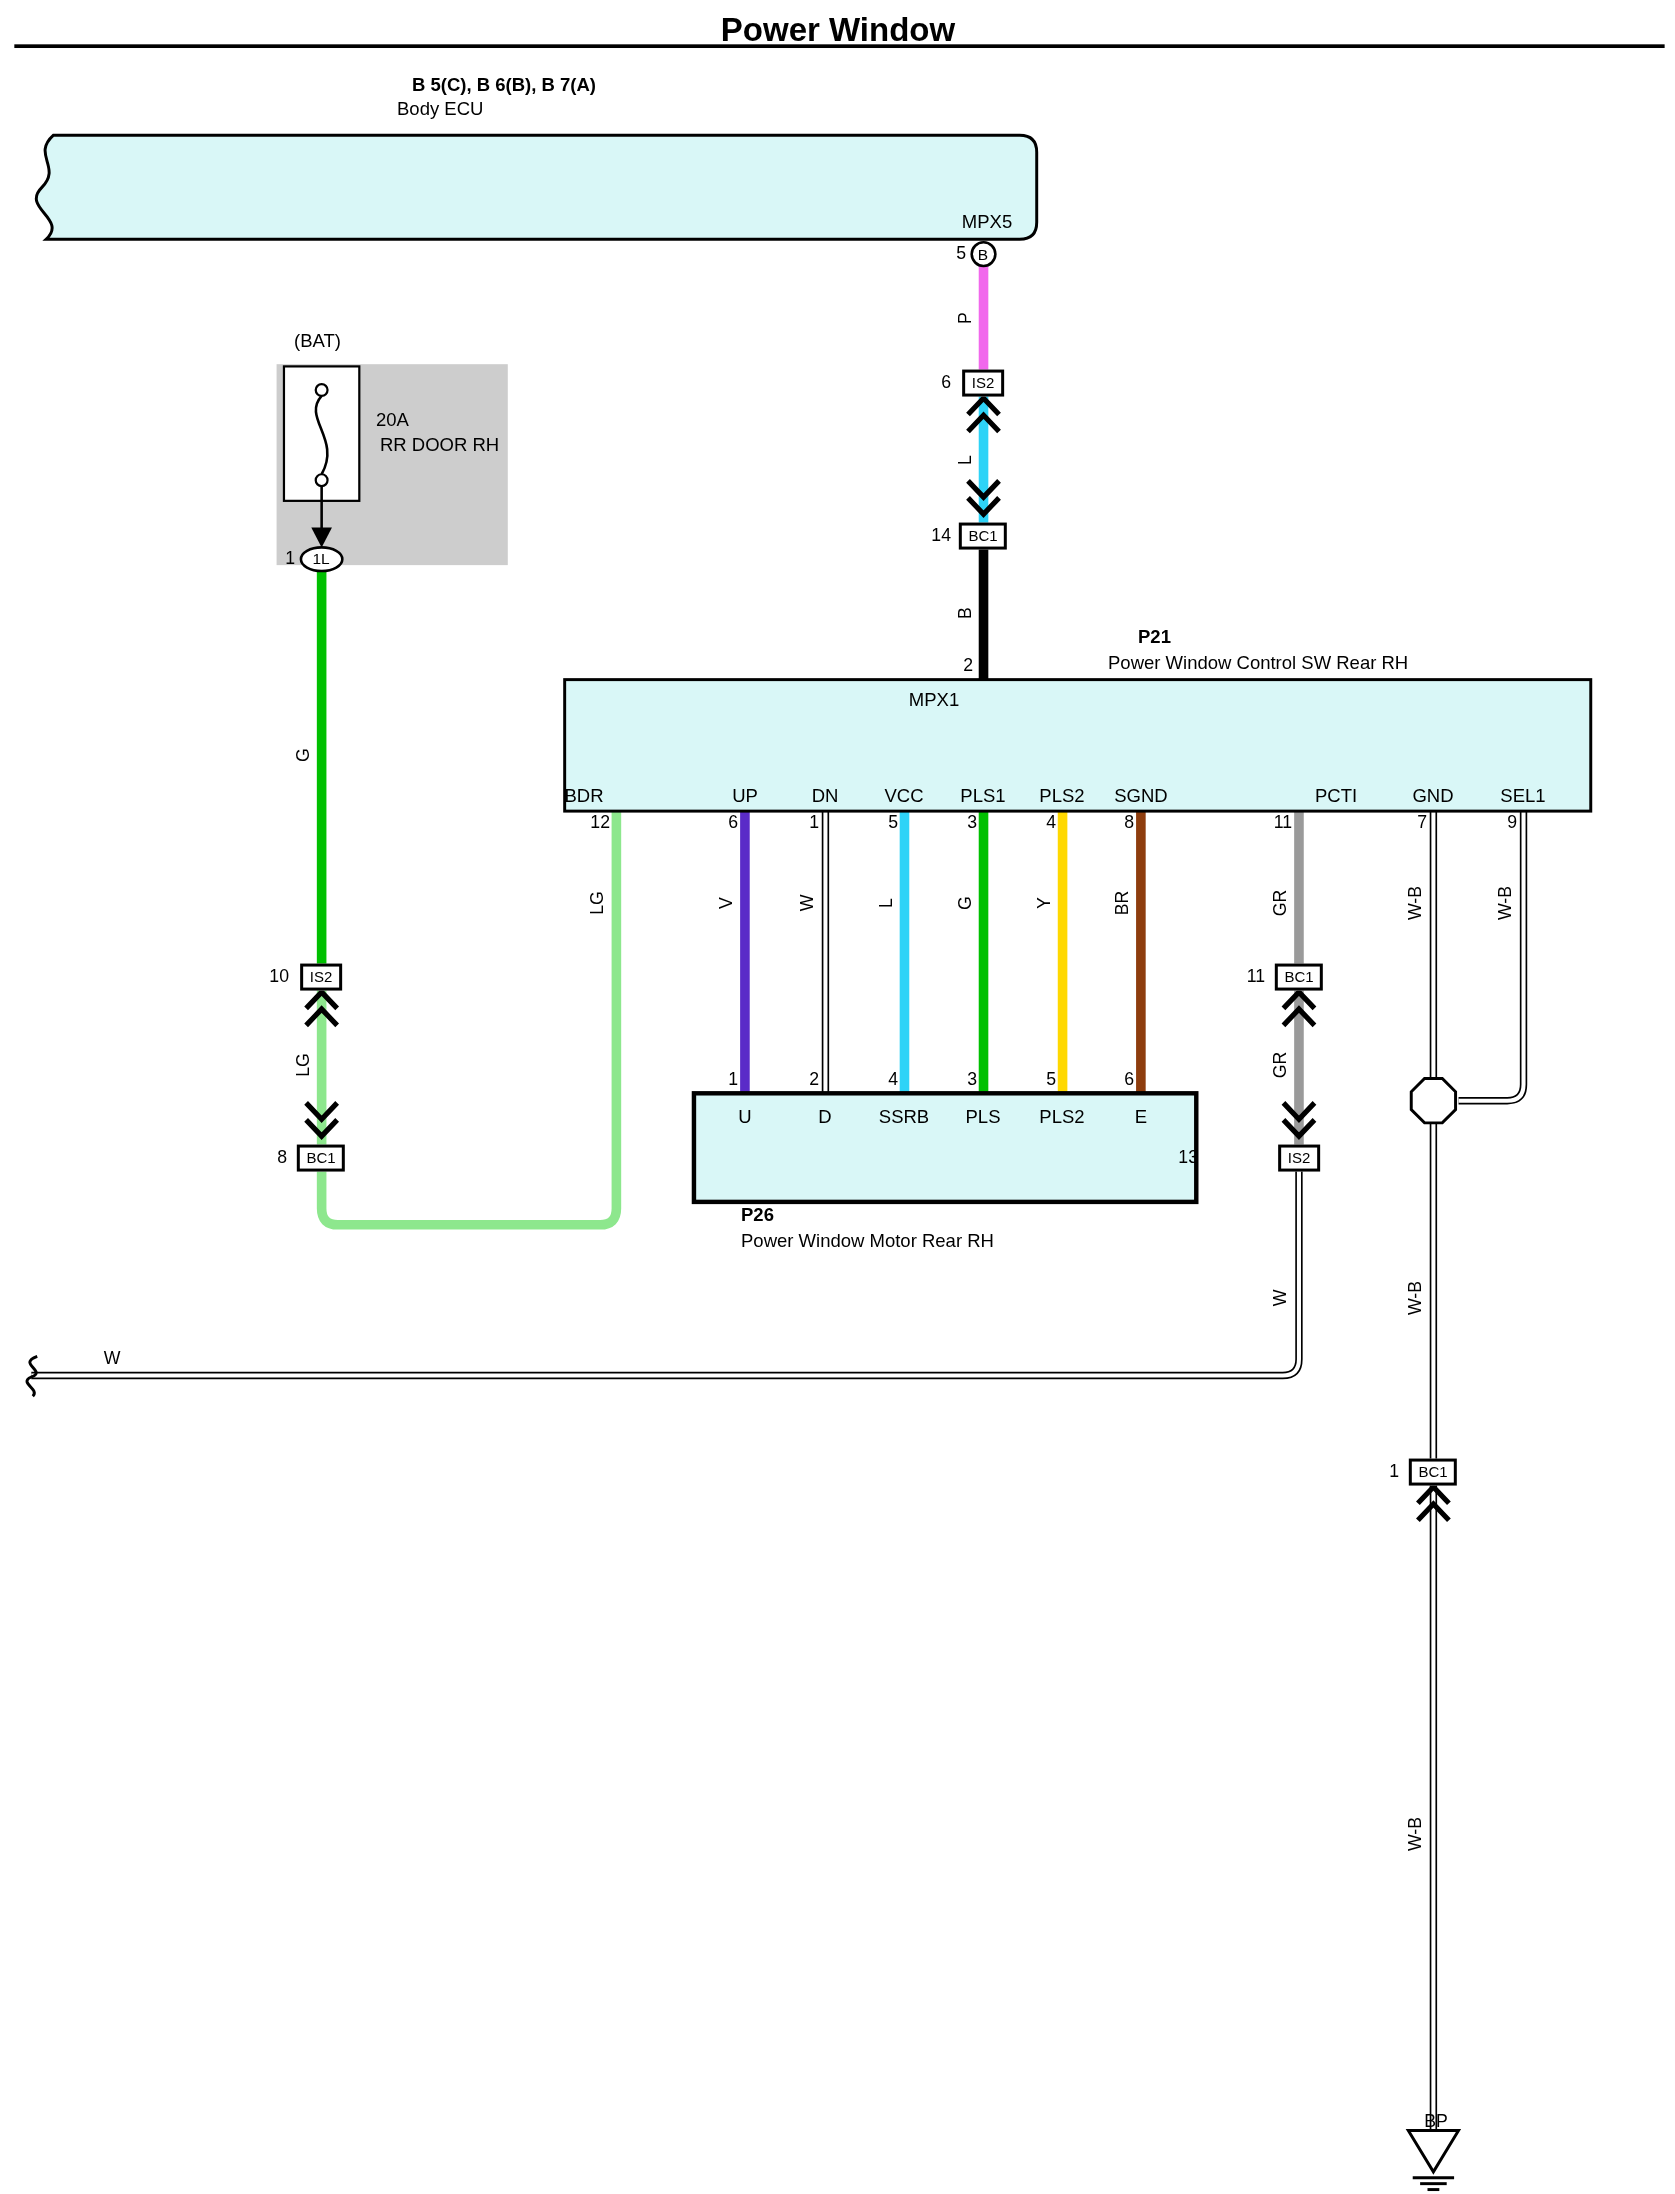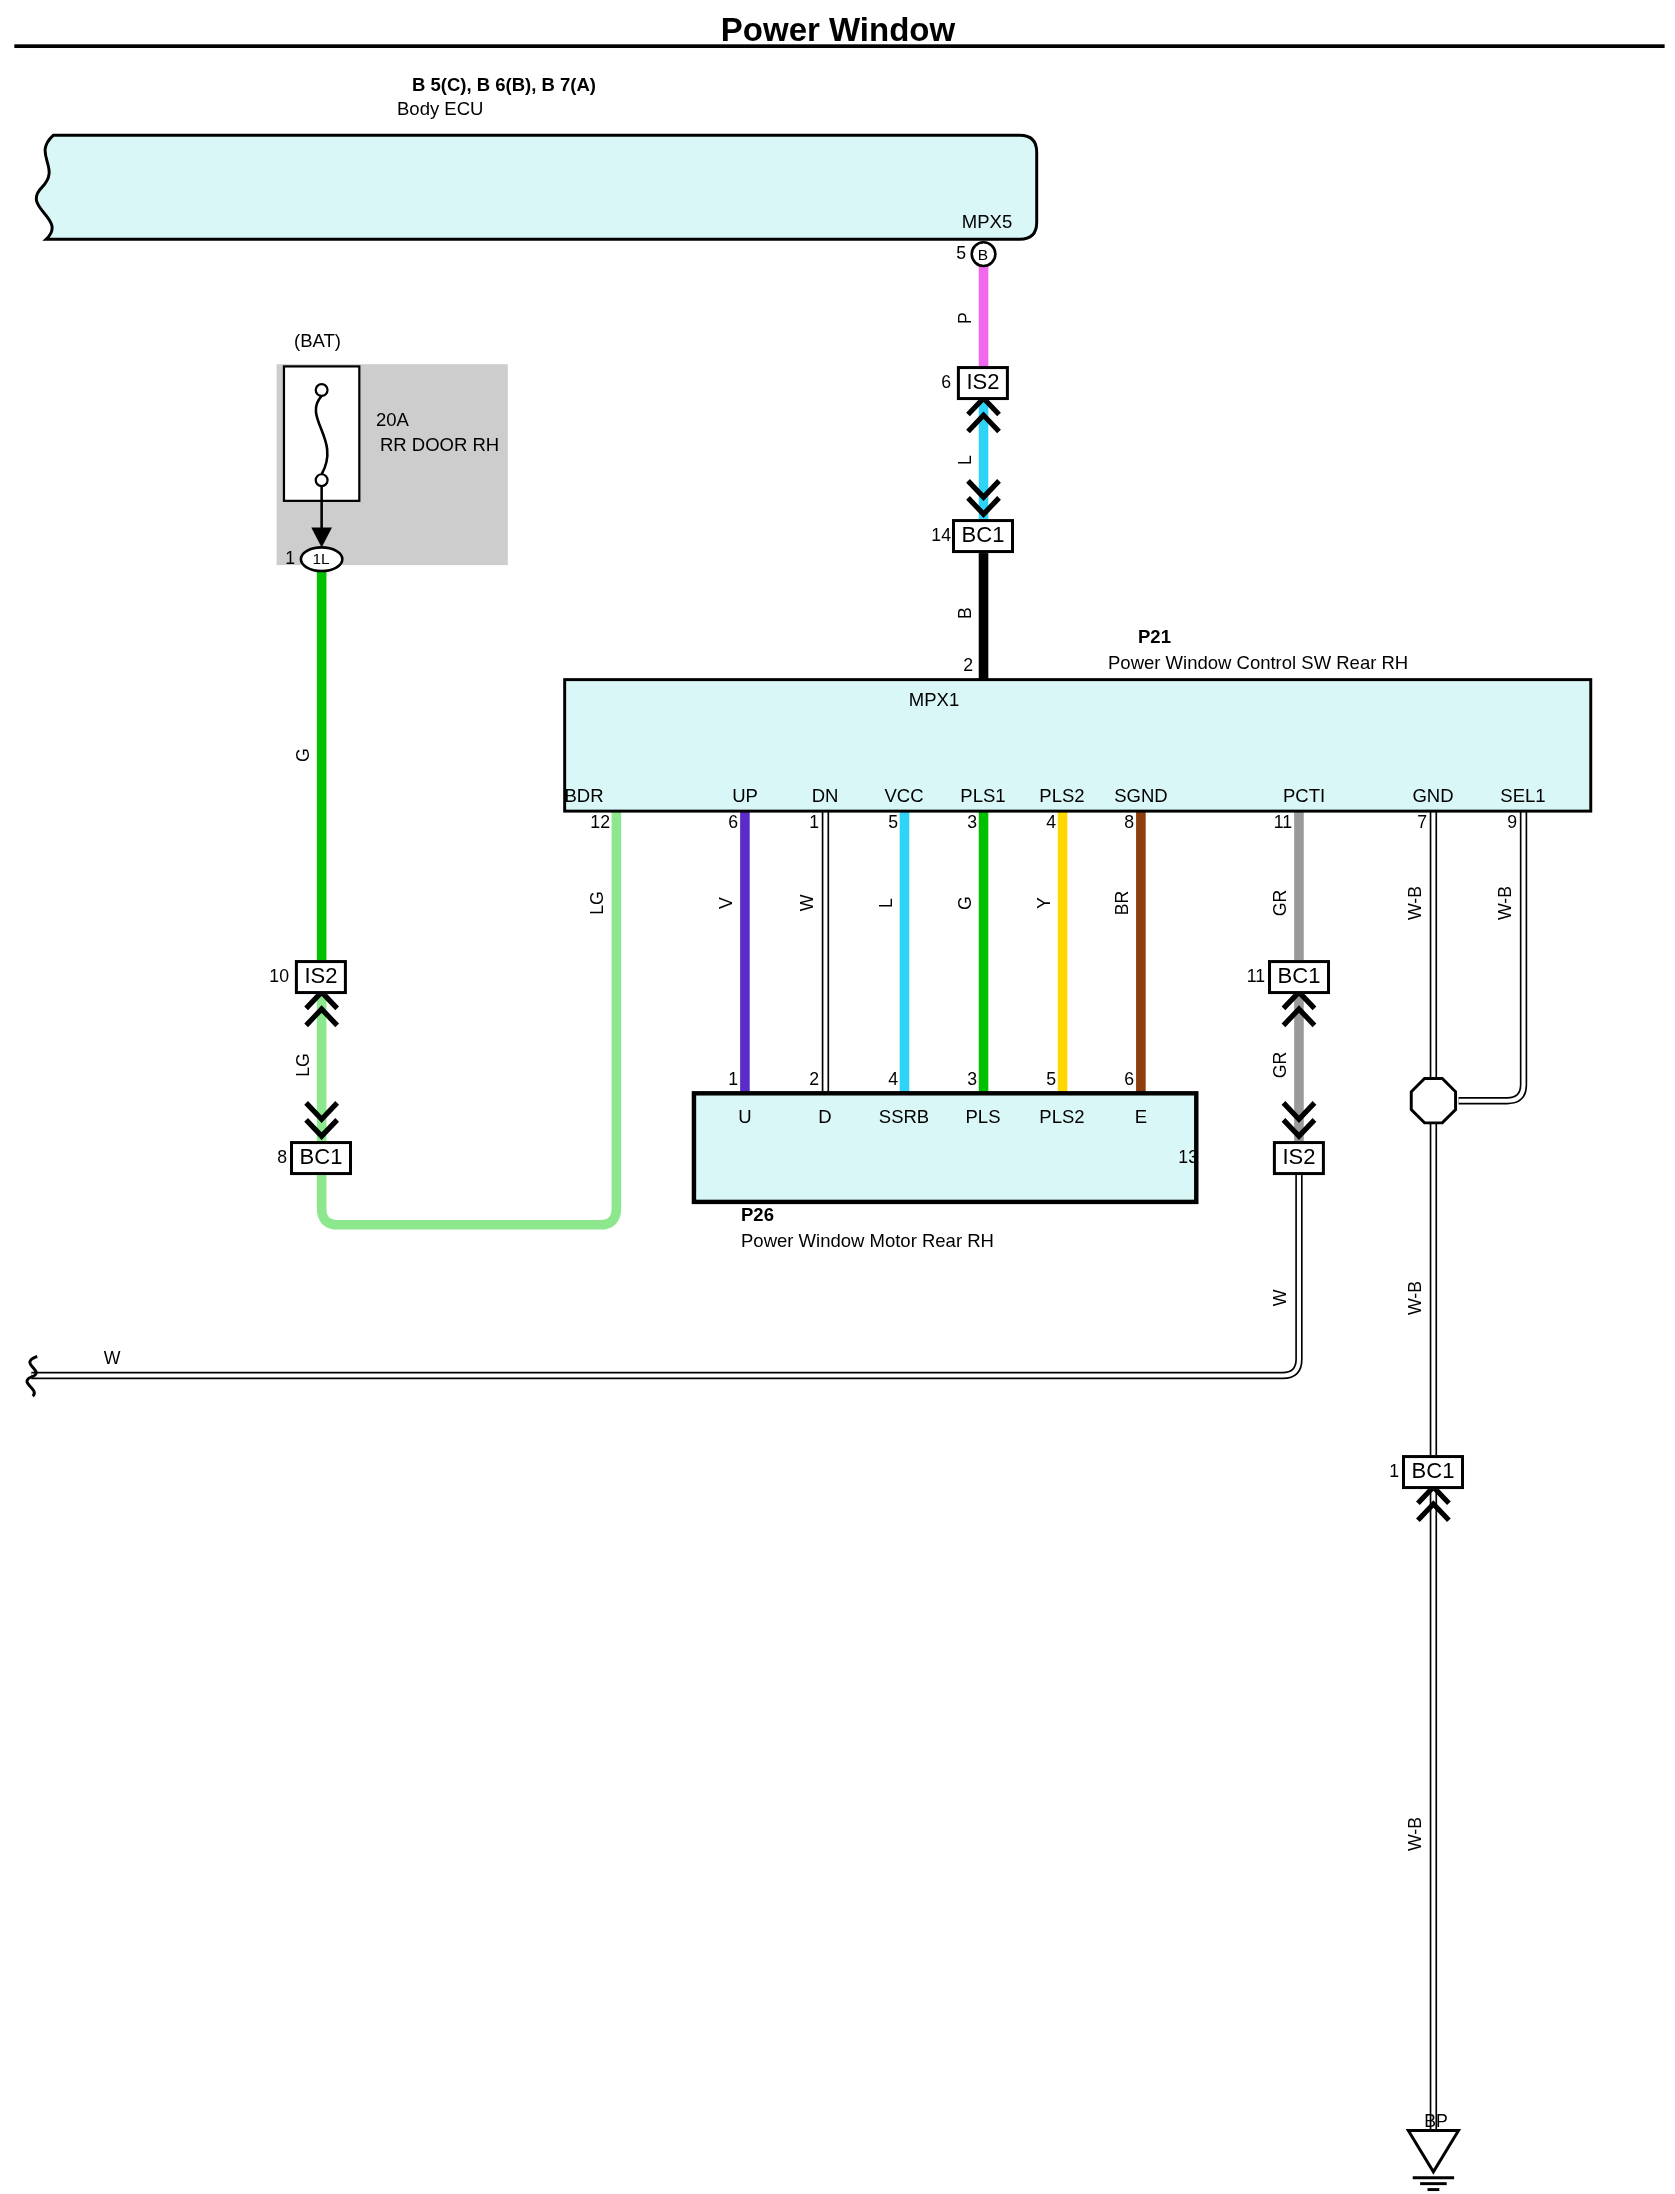--- a/index.html
+++ b/index.html
@@ -11,21 +11,21 @@
   .lbl { position:absolute; white-space:nowrap; font-size:18.5px; transform:translate(-50%,-50%); line-height:1.1; }
   .lbl.l { transform:translate(0,-50%); }
   .lbl.r { transform:translate(-100%,-50%); }
   .lbl.rot { transform:translate(-50%,-50%) rotate(-90deg); }
   .lbl.b { font-weight:bold; }
   .lbl.small { font-size:17.7px; }
   .lbl.tiny { font-size:15.5px; }
   .title { position:absolute; font-size:33px; font-weight:bold; transform:translate(-50%,-50%); white-space:nowrap; }
   .cbox {
     position:absolute; transform:translate(-50%,-50%);
-    background:#fff; border:3px solid #000; font-size:22px; line-height:1;
+    background:#fff; border:3px solid #000; font-size:15px; line-height:1;
     padding:2.2px 6.6px 3.7px; white-space:nowrap;
   }
 </style>
 </head>
 <body>
 
 <div id="page">
 
   <svg class="layer" width="1676" height="2194" viewBox="0 0 2268 2970">
     <defs>
@@ -146,21 +146,21 @@
   <div class="lbl" style="left:934px; top:700px">MPX1</div>
   <div class="lbl r small" style="left:973px; top:666px">2</div>
 
   <div class="lbl" style="left:584px;  top:796px">BDR</div>
   <div class="lbl" style="left:745px; top:796px">UP</div>
   <div class="lbl" style="left:825px; top:796px">DN</div>
   <div class="lbl" style="left:904px; top:796px">VCC</div>
   <div class="lbl" style="left:983px; top:796px">PLS1</div>
   <div class="lbl" style="left:1062px; top:796px">PLS2</div>
   <div class="lbl" style="left:1141px; top:796px">SGND</div>
-  <div class="lbl" style="left:1304px; top:796px">PCTI</div>
+  <div class="lbl" style="left:1336px; top:796px">PCTI</div>
   <div class="lbl" style="left:1433px; top:796px">GND</div>
   <div class="lbl" style="left:1523px; top:796px">SEL1</div>
 
   <div class="lbl r small" style="left:610px;  top:823px">12</div>
   <div class="lbl r small" style="left:738px;  top:823px">6</div>
   <div class="lbl r small" style="left:819px; top:823px">1</div>
   <div class="lbl r small" style="left:898px; top:823px">5</div>
   <div class="lbl r small" style="left:977px; top:823px">3</div>
   <div class="lbl r small" style="left:1056px; top:823px">4</div>
   <div class="lbl r small" style="left:1134px; top:823px">8</div>

